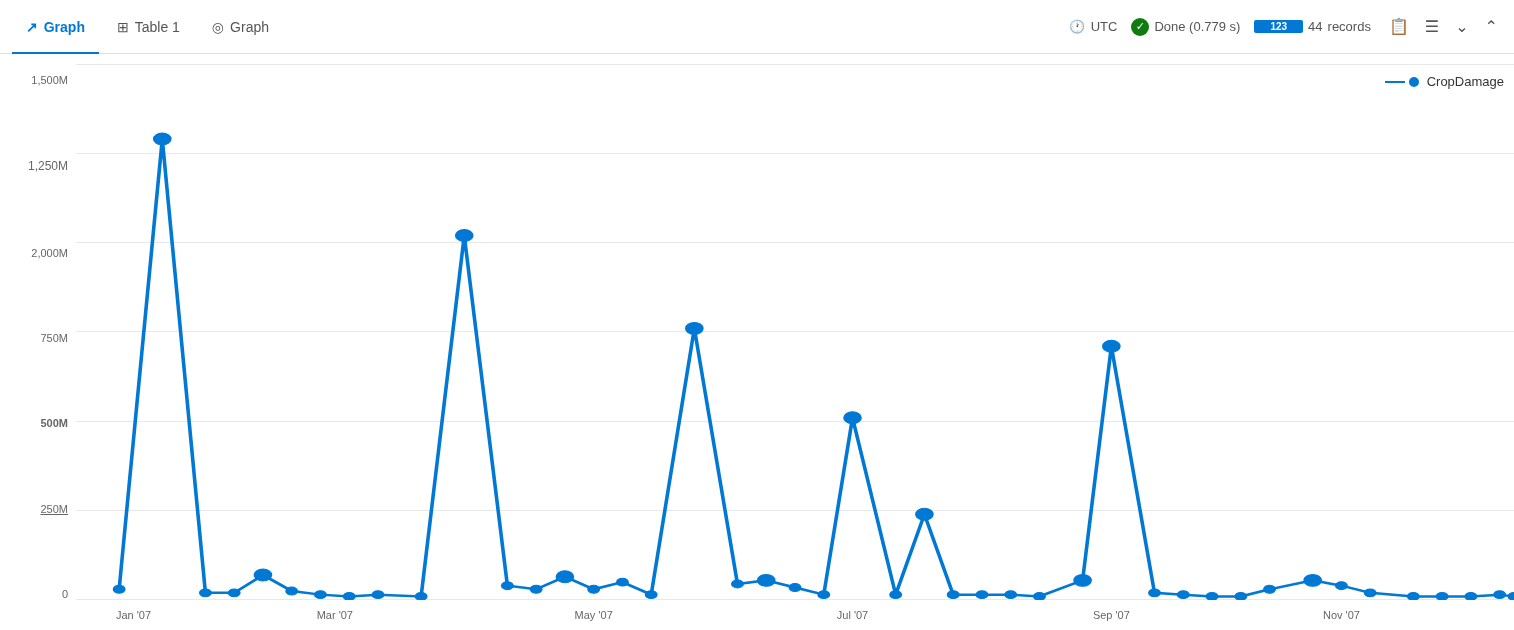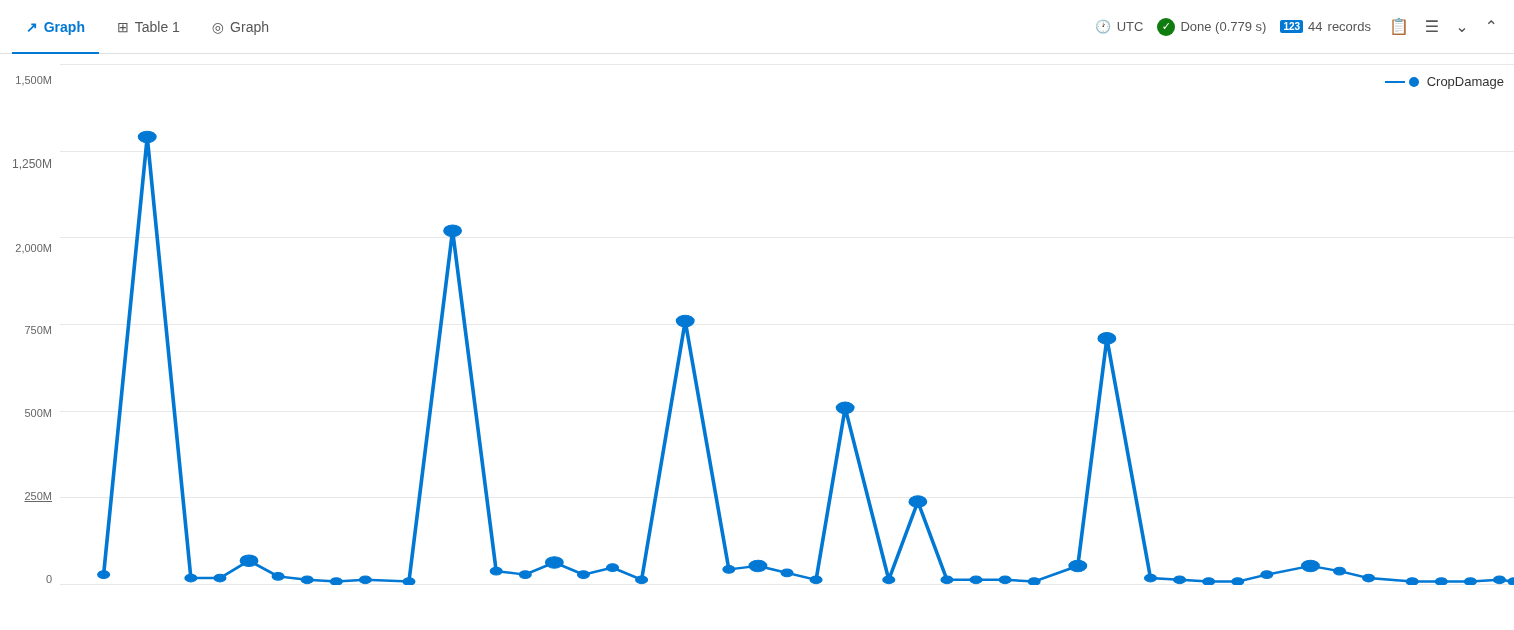--- a/index.html
+++ b/index.html
@@ -77,43 +77,44 @@
     .records-badge {
       display: flex;
       align-items: center;
       gap: 5px;
       color: #555;
     }
     .records-icon {
       background: #0078d4;
       color: white;
       font-size: 10px;
-      padding: 1px 3px;
+      padding: 1px 16px;
       border-radius: 2px;
       font-weight: bold;
     }
 
     .toolbar-icons {
       display: flex;
       align-items: center;
       gap: 8px;
       color: #555;
     }
     .icon-btn {
       cursor: pointer;
       font-size: 16px;
       padding: 4px;
       color: #555;
     }
 
     .chart-container {
       display: flex;
       height: calc(630px - 54px);
-      padding: 10px 0 15px 0;
+      padding: 10px 0 0 0;
       position: relative;
+      margin-left: 16px;
     }
 
     .y-axis {
       width: 60px;
       display: flex;
       flex-direction: column;
       justify-content: space-between;
       padding: 10px 8px 30px 8px;
       text-align: right;
       font-size: 11px;
@@ -231,21 +232,21 @@
     </div>
   </div>
 </div>
 
 <div class="chart-container">
   <div class="y-axis">
       <div style="font-size: 11px; color: rgb(102, 102, 102);">1,500M</div>
       <div style="font-size: 12px; color: rgb(102, 102, 102);">1,250M</div>
       <div style="font-size: 11px; color: rgb(102, 102, 102);">2,000M</div>
       <div style="font-size: 11px; color: rgb(102, 102, 102);">750M</div>
-      <div style="font-size: 11px; color: rgb(102, 102, 102);">500M</div>
+      <div style="font-size: 11px; color: rgb(102, 102, 102); font-weight: bold;">500M</div>
       <div style="font-size: 11px; color: rgb(102, 102, 102); text-decoration: underline;">250M</div>
       <div style="font-size: 11px; color: rgb(102, 102, 102);">0</div>
     </div>
   <div class="chart-area">
     <div class="grid-lines">
       <div class="grid-line"></div>
       <div class="grid-line"></div>
       <div class="grid-line"></div>
       <div class="grid-line"></div>
       <div class="grid-line"></div>
@@ -294,20 +295,28 @@
         <circle cx="860" cy="520.2" r="6" fill="#0078d4" stroke="#0078d4"></circle>
         <circle cx="880" cy="525.6" r="4" fill="#0078d4" stroke="#0078d4"></circle>
         <circle cx="900" cy="532.8" r="4" fill="#0078d4" stroke="#0078d4"></circle>
         <circle cx="930" cy="536.4" r="4" fill="#0078d4" stroke="#0078d4"></circle>
         <circle cx="950" cy="536.4" r="4" fill="#0078d4" stroke="#0078d4"></circle>
         <circle cx="970" cy="536.4" r="4" fill="#0078d4" stroke="#0078d4"></circle>
         <circle cx="990" cy="534.6" r="4" fill="#0078d4" stroke="#0078d4"></circle>
         <circle cx="1000" cy="536.4" r="4" fill="#0078d4" stroke="#0078d4"></circle>
       </svg>
 
+    <div class="x-axis" id="x-axis-container">
+        <span style="position: absolute; left: 4%; transform: translateX(-50%); font-size: 11px; color: rgb(102, 102, 102); white-space: nowrap;">Jan '07</span>
+        <span style="position: absolute; left: 18%; transform: translateX(-50%); font-size: 11px; color: rgb(102, 102, 102); white-space: nowrap;">Mar '07</span>
+        <span style="position: absolute; left: 36%; transform: translateX(-50%); font-size: 11px; color: rgb(102, 102, 102); white-space: nowrap;">May '07</span>
+        <span style="position: absolute; left: 54%; transform: translateX(-50%); font-size: 11px; color: rgb(102, 102, 102); white-space: nowrap;">Jul '07</span>
+        <span style="position: absolute; left: 72%; transform: translateX(-50%); font-size: 11px; color: rgb(102, 102, 102); white-space: nowrap;">Sep '07</span>
+        <span style="position: absolute; left: 88%; transform: translateX(-50%); font-size: 11px; color: rgb(102, 102, 102); white-space: nowrap;">Nov '07</span>
+      </div>
 
     <div class="legend">
       <div class="legend-line">
         <div class="legend-dash"></div>
         <div class="legend-dot"></div>
       </div>
       <span>CropDamage</span>
     </div>
   </div>
 </div>

